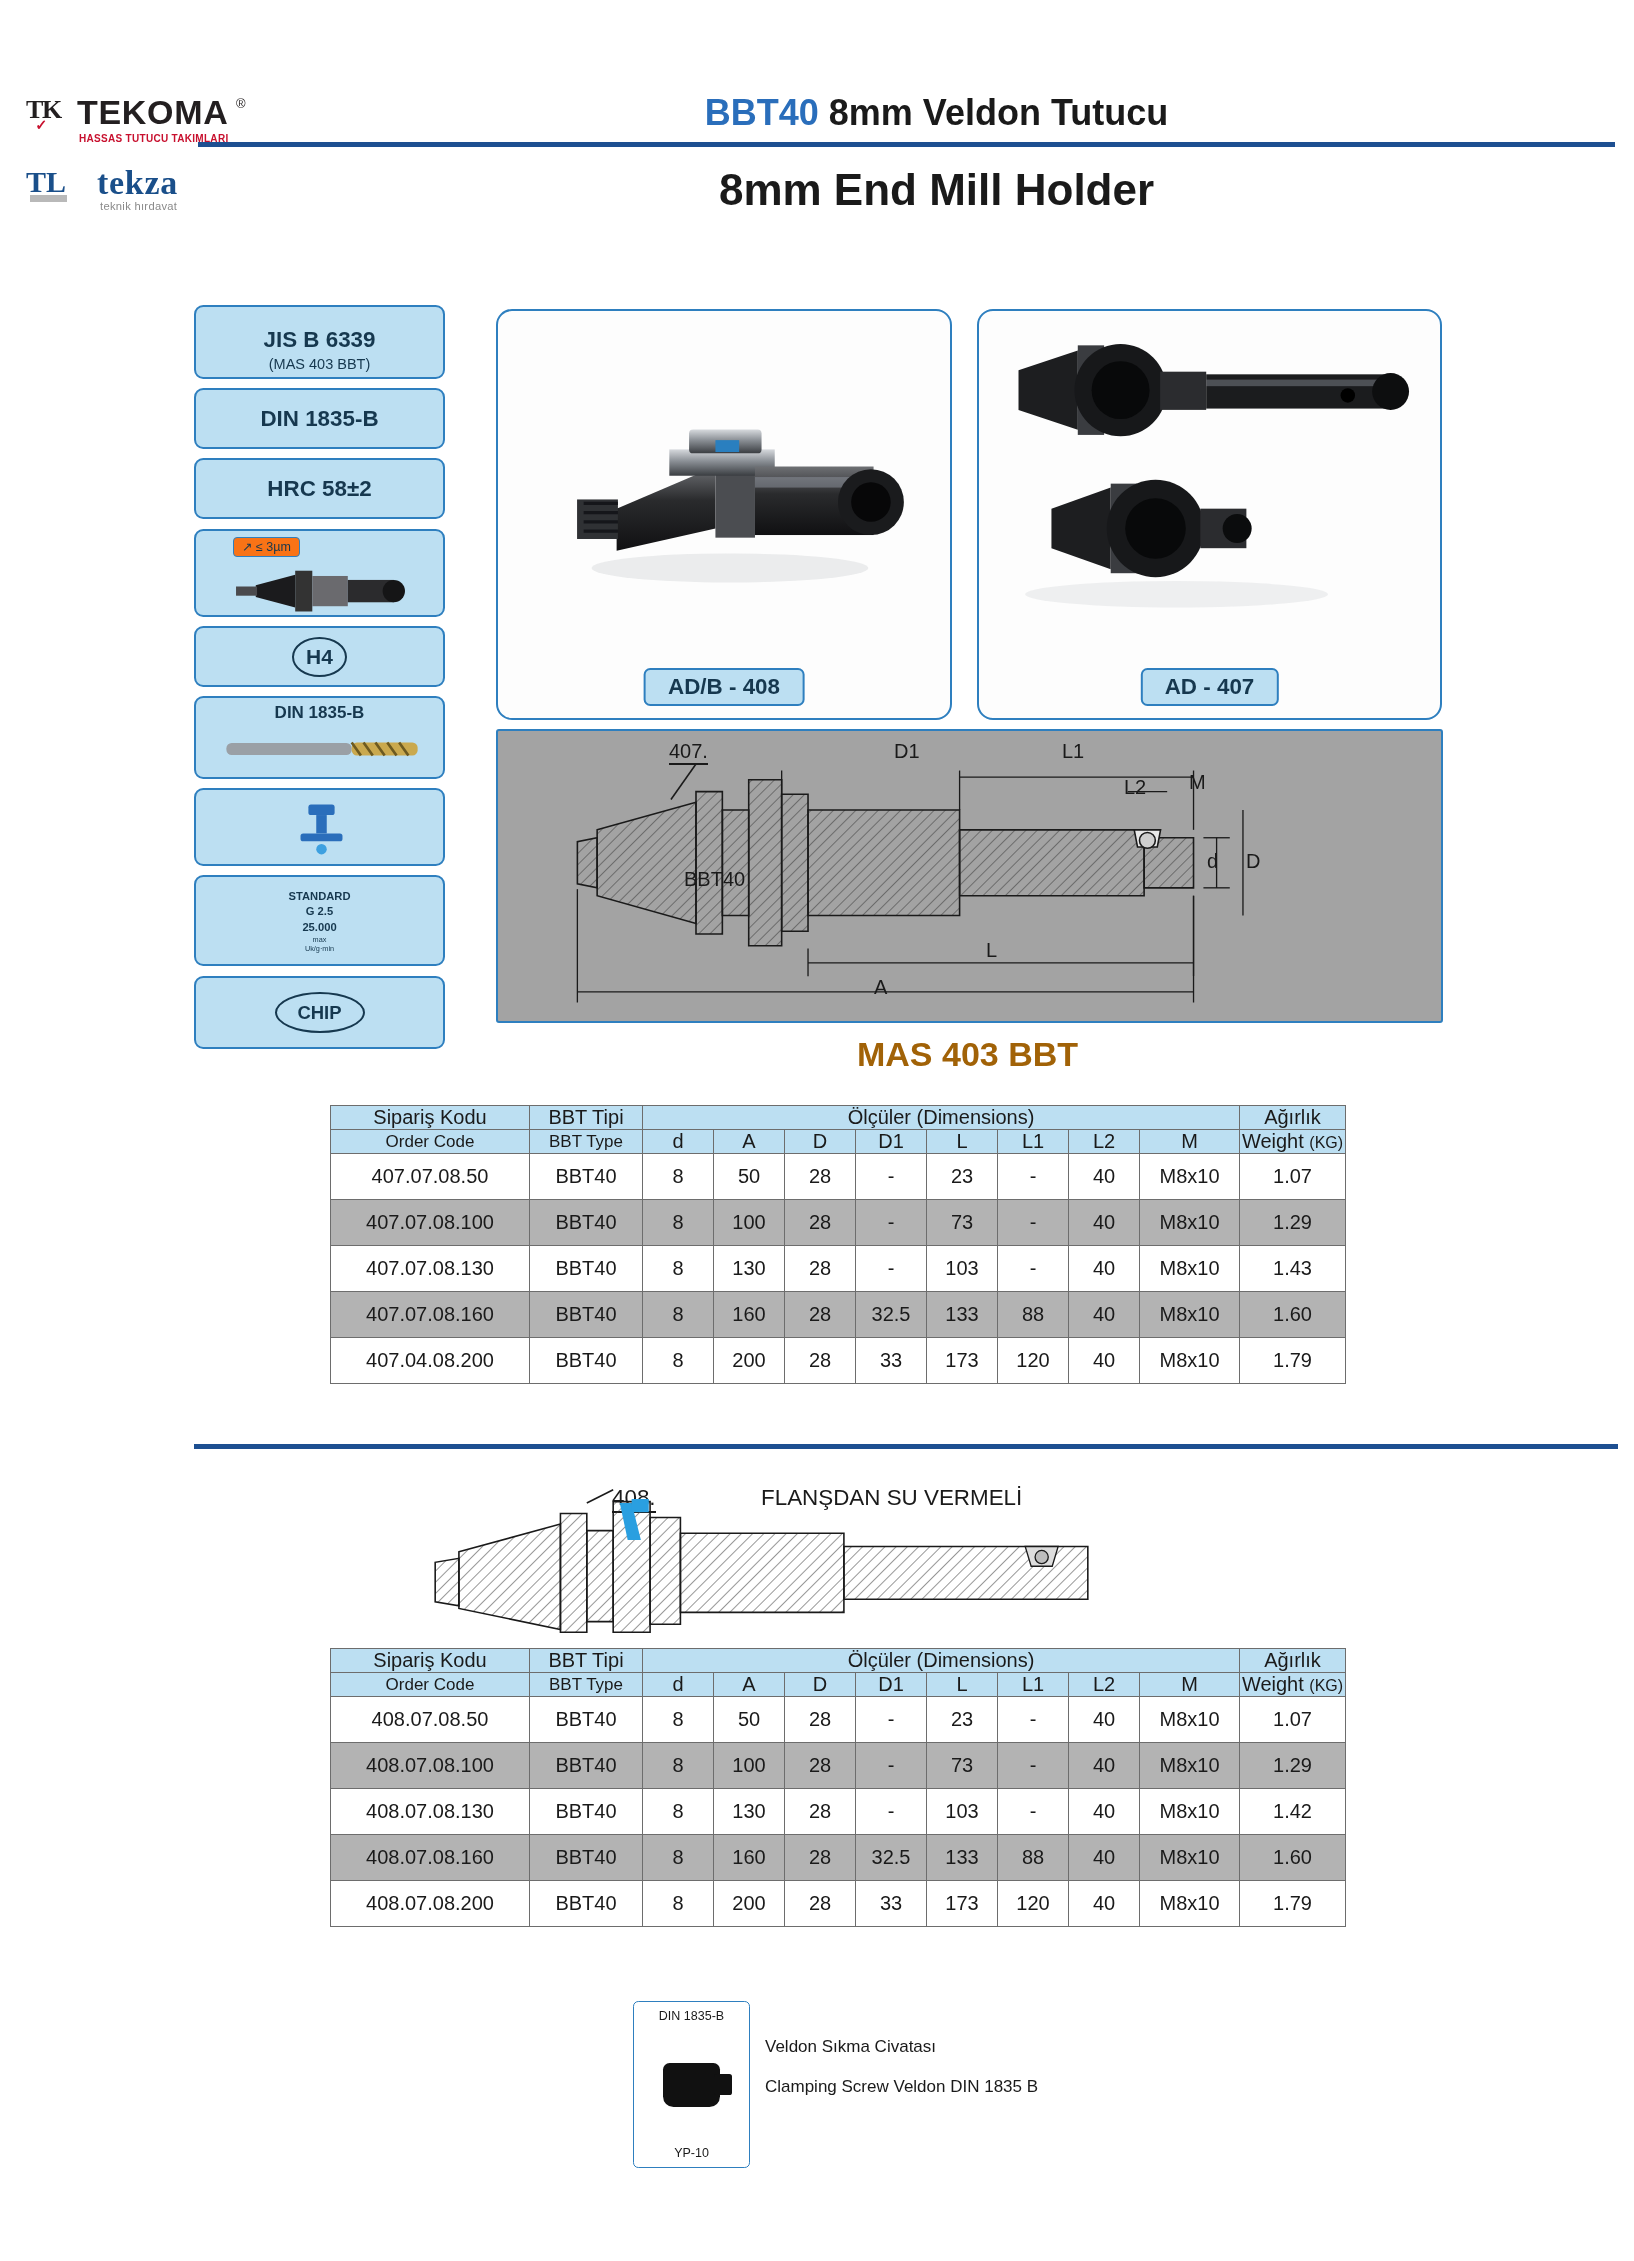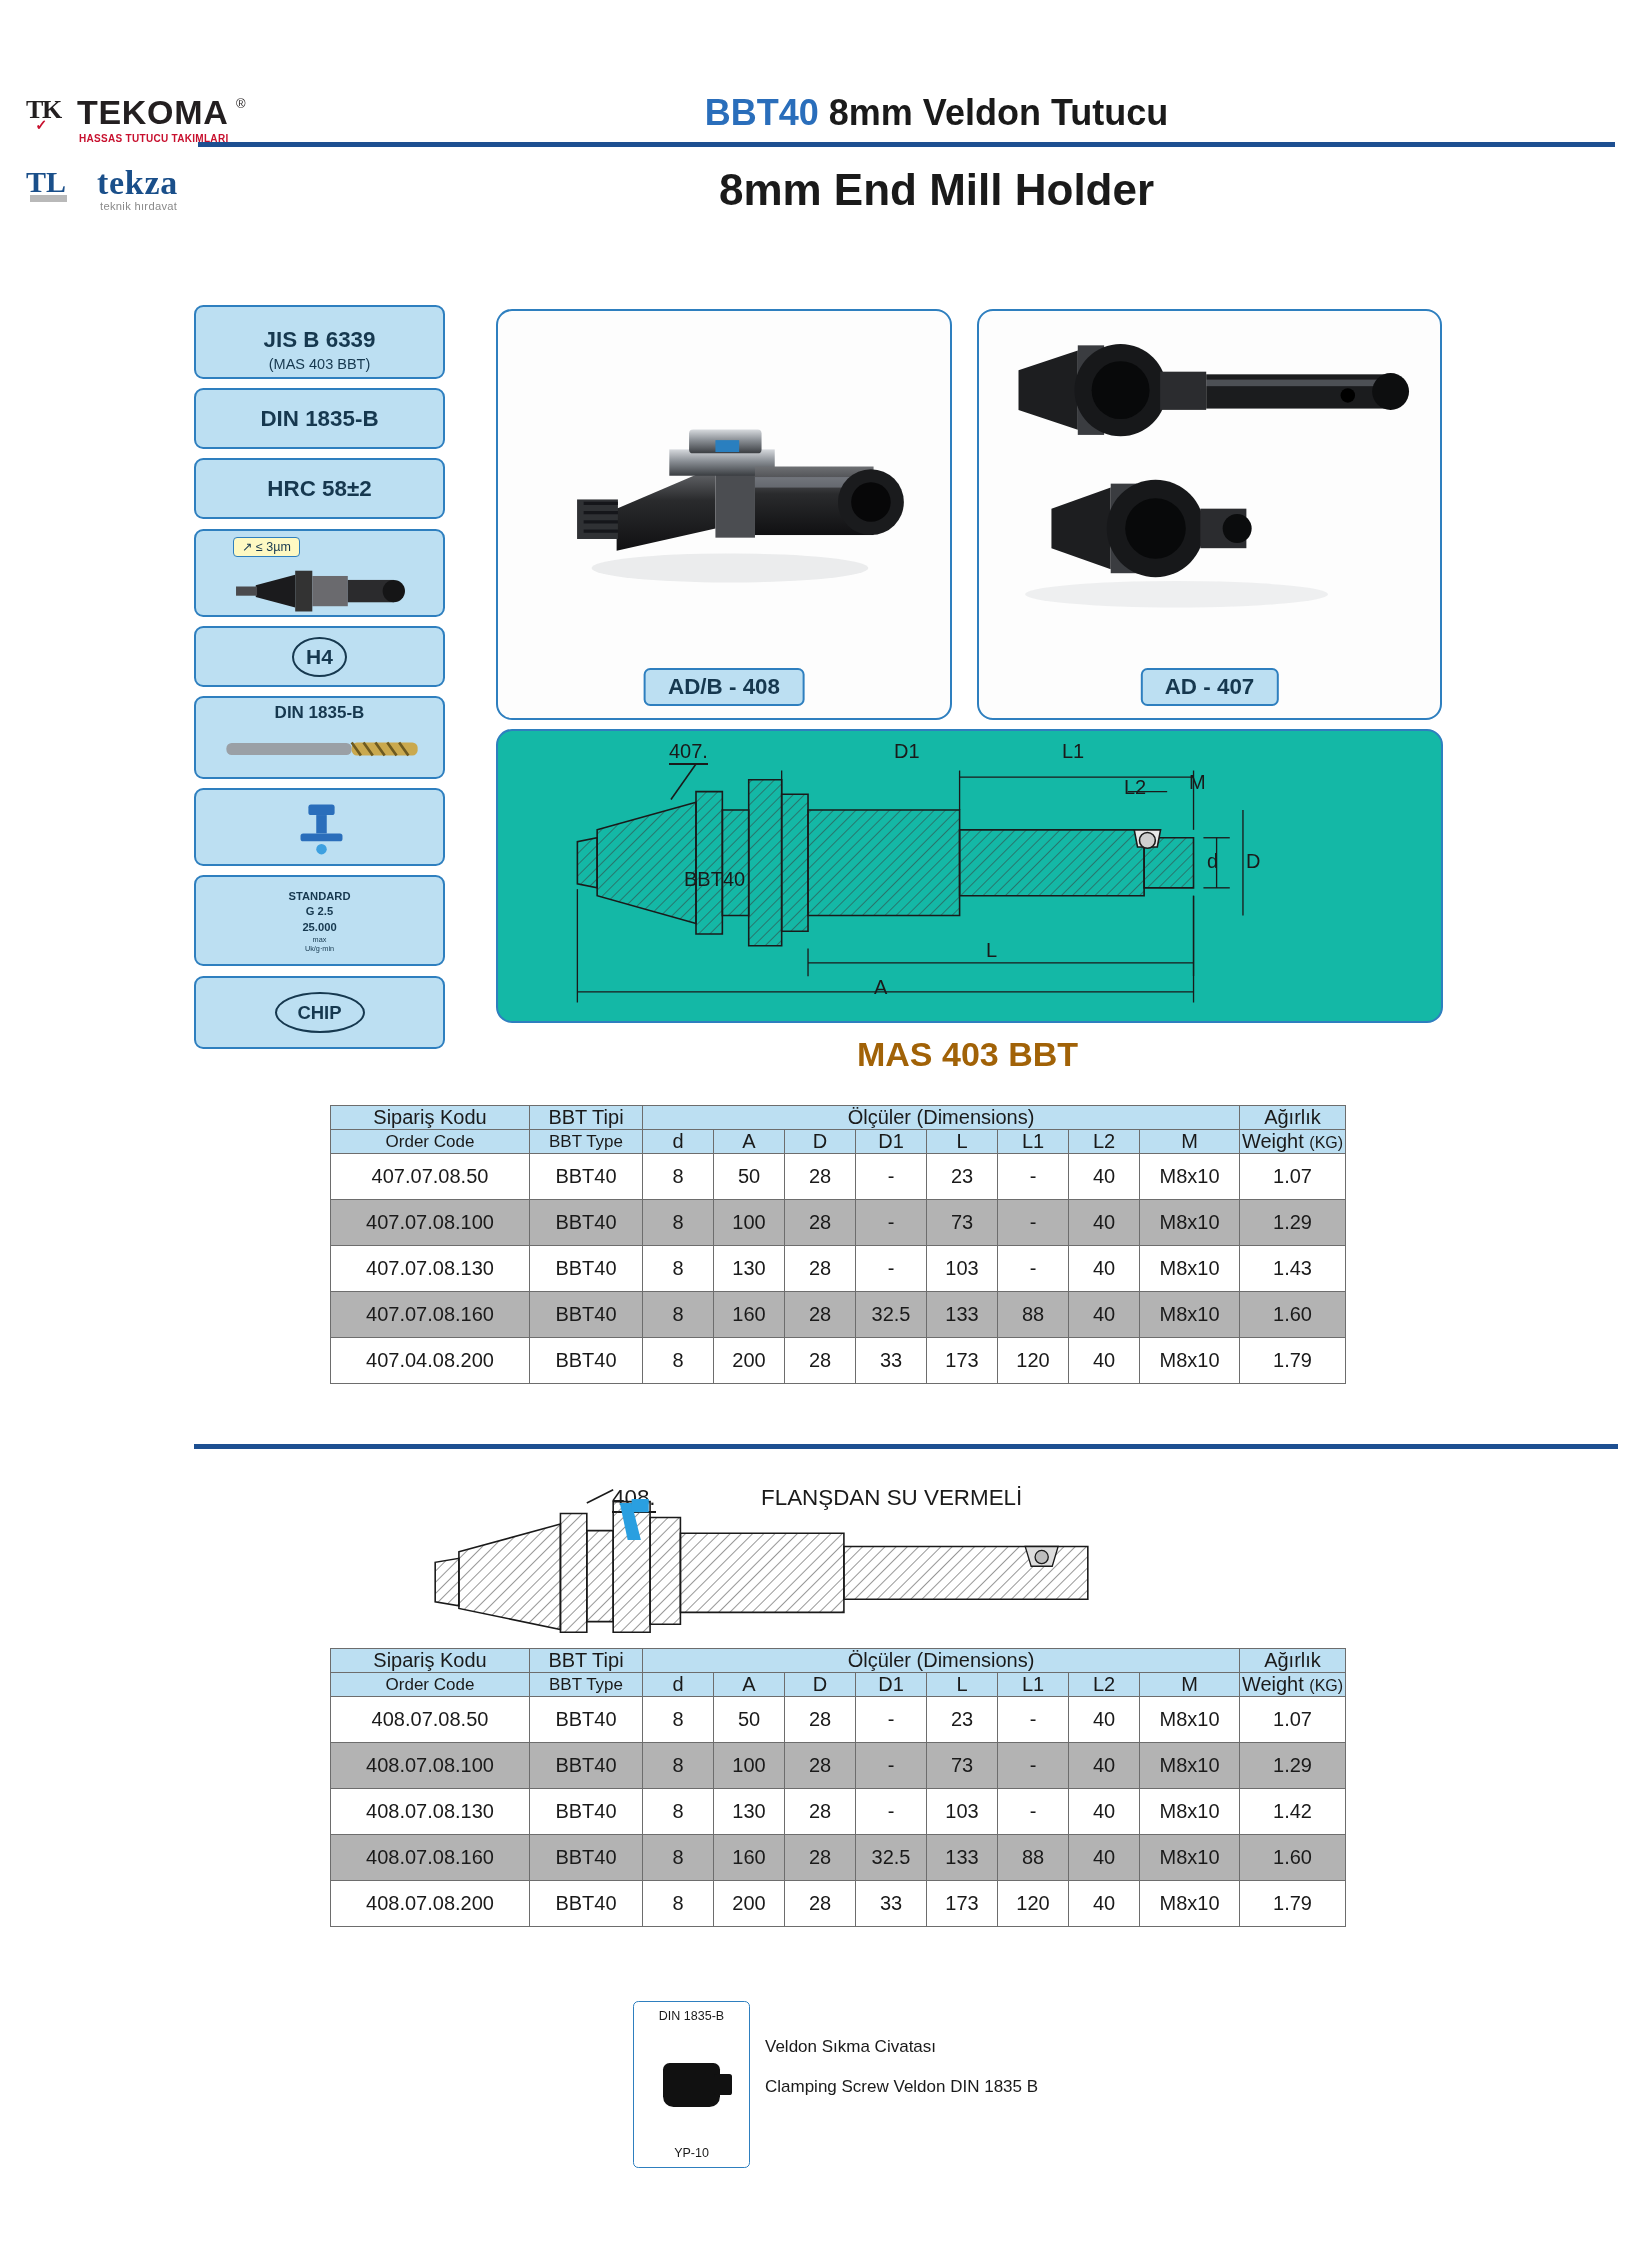--- a/index.html
+++ b/index.html
@@ -43,38 +43,38 @@
   .spec-box.t1{height:70px;}
   .spec-box.t2{height:57px;}
   .spec-line1{font-size:22.4px;font-weight:bold;padding-top:20px;}
   .spec-line2{font-size:14.5px;padding-top:2.6px;}
   .spec-single{font-size:22.4px;font-weight:bold;line-height:57px;}
   .spec-box.img{height:84px;}
   .spec-box.img2{height:79px;}
   .spec-box.img3{height:74px;}
   .spec-box.g25{height:87px;text-align:center;}
   .spec-box.chip{height:69px;}
-  .microtag{position:absolute;left:37px;top:6.6px;font-size:12.5px;color:#16384f;border:1.3px solid #2e7fbf;background:#fef9c3;border-radius:4px;padding:1.3px 8px;}
+  .microtag{position:absolute;left:37px;top:6.6px;font-size:12.5px;color:#16384f;border:1.3px solid #2e7fbf;background:#f97316;border-radius:4px;padding:1.3px 8px;}
   .h4circle{display:inline-block;border:2px solid #16384f;border-radius:50%;width:51px;height:36px;line-height:36px;font-size:21px;font-weight:bold;margin-top:9.2px;}
   .chipcircle{display:inline-block;border:2px solid #16384f;border-radius:50%;width:86px;height:37px;line-height:37px;font-size:18.5px;font-weight:bold;margin-top:14.5px;}
   .din-label{font-size:17px;font-weight:bold;padding-top:5.3px;}
   .g25text{font-size:11.2px;line-height:1.35;padding-top:12px;font-weight:bold;}
   .g25text .small{font-size:7.3px;font-weight:normal;}
 
   
   .photo-panel{position:absolute;background:#fdfdfd;border:2px solid #2e7fbf;border-radius:16px;overflow:hidden;}
   .panel-a{left:496px;top:309px;width:452px;height:407px;}
   .panel-b{left:977px;top:309px;width:461px;height:407px;}
   .panel-caption{
     position:absolute;bottom:12px;left:50%;transform:translateX(-50%);
     background:#bcdff2;border:2px solid #2e7fbf;border-radius:6.6px;
     padding:4px 22.4px;font-size:22.4px;font-weight:bold;color:#16384f;white-space:nowrap;
   }
 
-  .diag-panel{position:absolute;left:496px;top:729px;width:943px;height:290px;background:#14b8a6;border:2px solid #2e7fbf;border-radius:16px;}
+  .diag-panel{position:absolute;left:496px;top:729px;width:943px;height:290px;background:#a3a3a3;border:2px solid #2e7fbf;border-radius:3px;}
 
   
   .mas-title{position:absolute;left:496px;top:1035px;width:943px;text-align:center;font-size:34px;font-weight:bold;color:#a16207;}
 
   .tbl{position:absolute;border-collapse:collapse;font-size:20px;color:#1a1a1a;}
   .tbl td,.tbl th{border:1.3px solid #6d6d6d;text-align:center;padding:0;font-weight:normal;}
   .tbl .hdr{background:#bcdff2;font-weight:bold;}
   .tbl .hdr .en-lbl{font-size:17px;}
   .tbl tr.alt td{background:#b3b3b3;}
   .tbl td.code{width:198px;}

